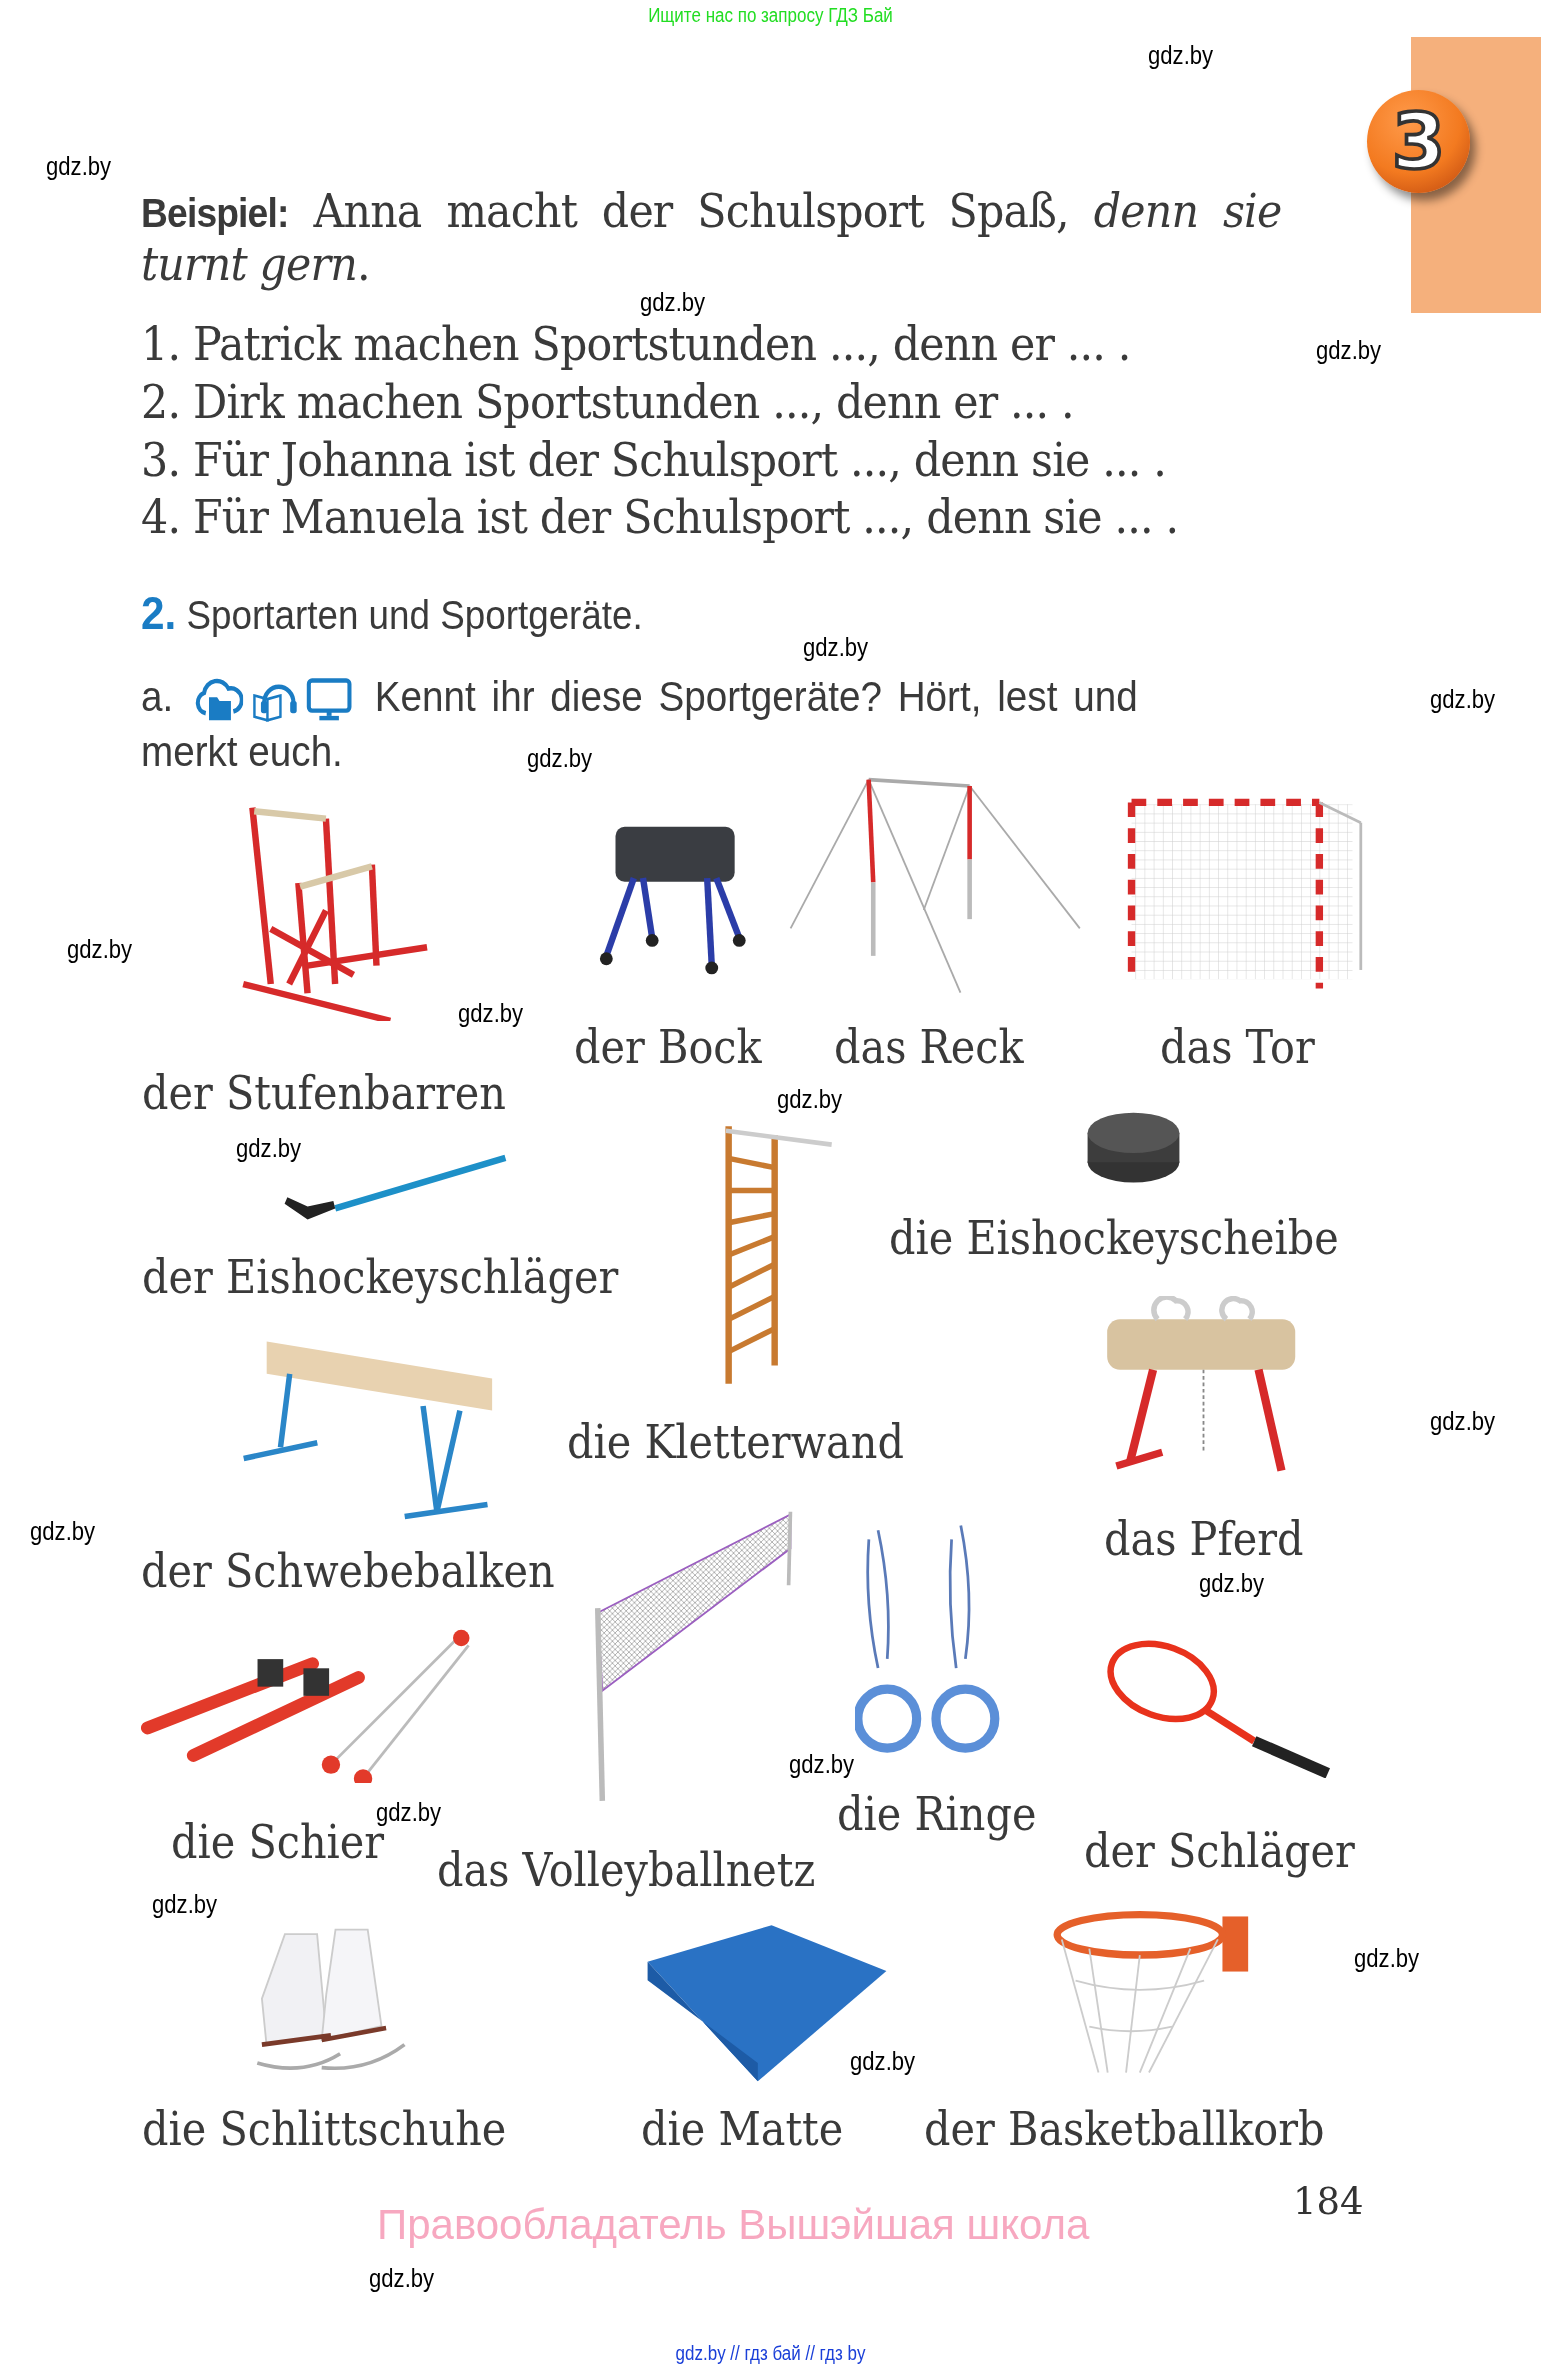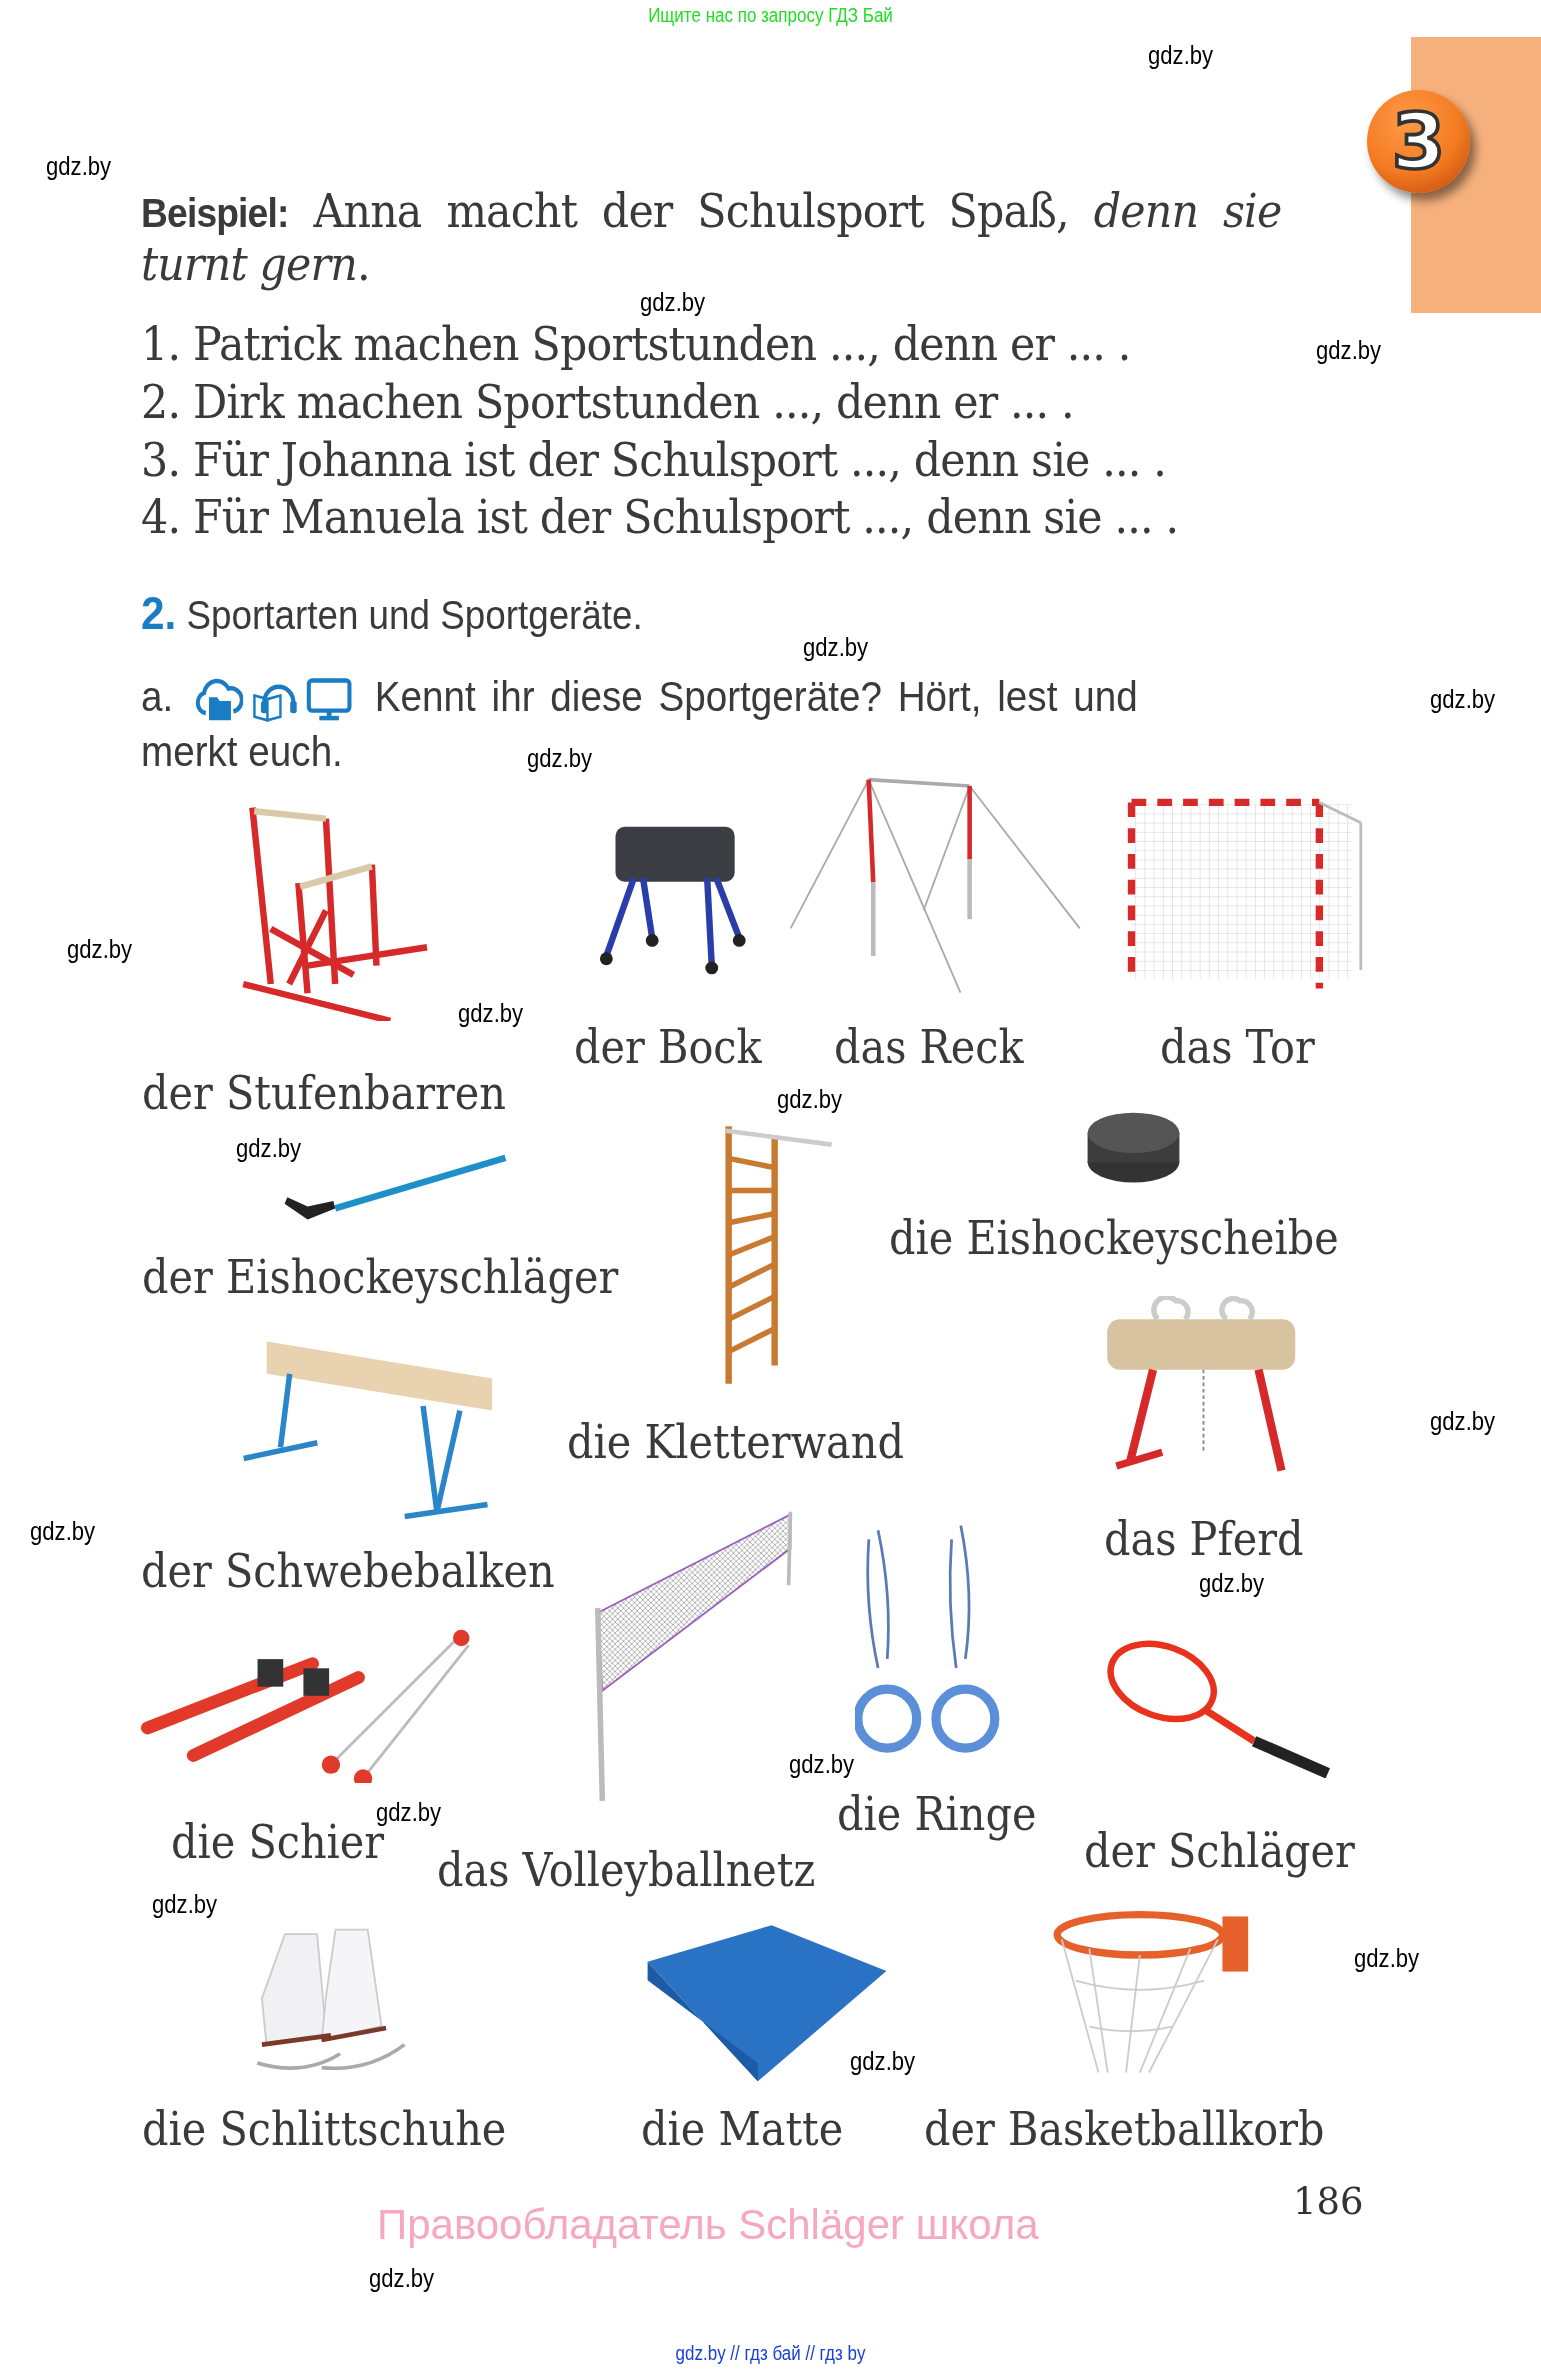--- a/index.html
+++ b/index.html
@@ -302,18 +302,18 @@
       <path d="M185 35 L110 180"></path>
     <path d="M30 80 Q100 100 170 80"></path>
       <path d="M45 130 Q90 140 135 130"></path>
   </g>
 </svg>
 
 <div class="abs label" style="left:142px;top:2102px">die Schlittschuhe</div>
 <div class="abs label" style="left:641px;top:2102px">die Matte</div>
 <div class="abs label" style="left:924px;top:2102px">der Basketballkorb</div>
 
-<div class="abs page-num" style="left:1293px;top:2180px">186</div>
-
-<div class="abs copyright" style="left:377px;top:2201px">Правообладатель Schläger школа</div>
+<div class="abs page-num" style="left:1293px;top:2180px">184</div>
+
+<div class="abs copyright" style="left:377px;top:2201px">Правообладатель Вышэйшая школа</div>
 
 <div class="abs footer-links" style="top:2342px">gdz.by  //  гдз бай  //  гдз by</div>
 
 
 </body></html>

